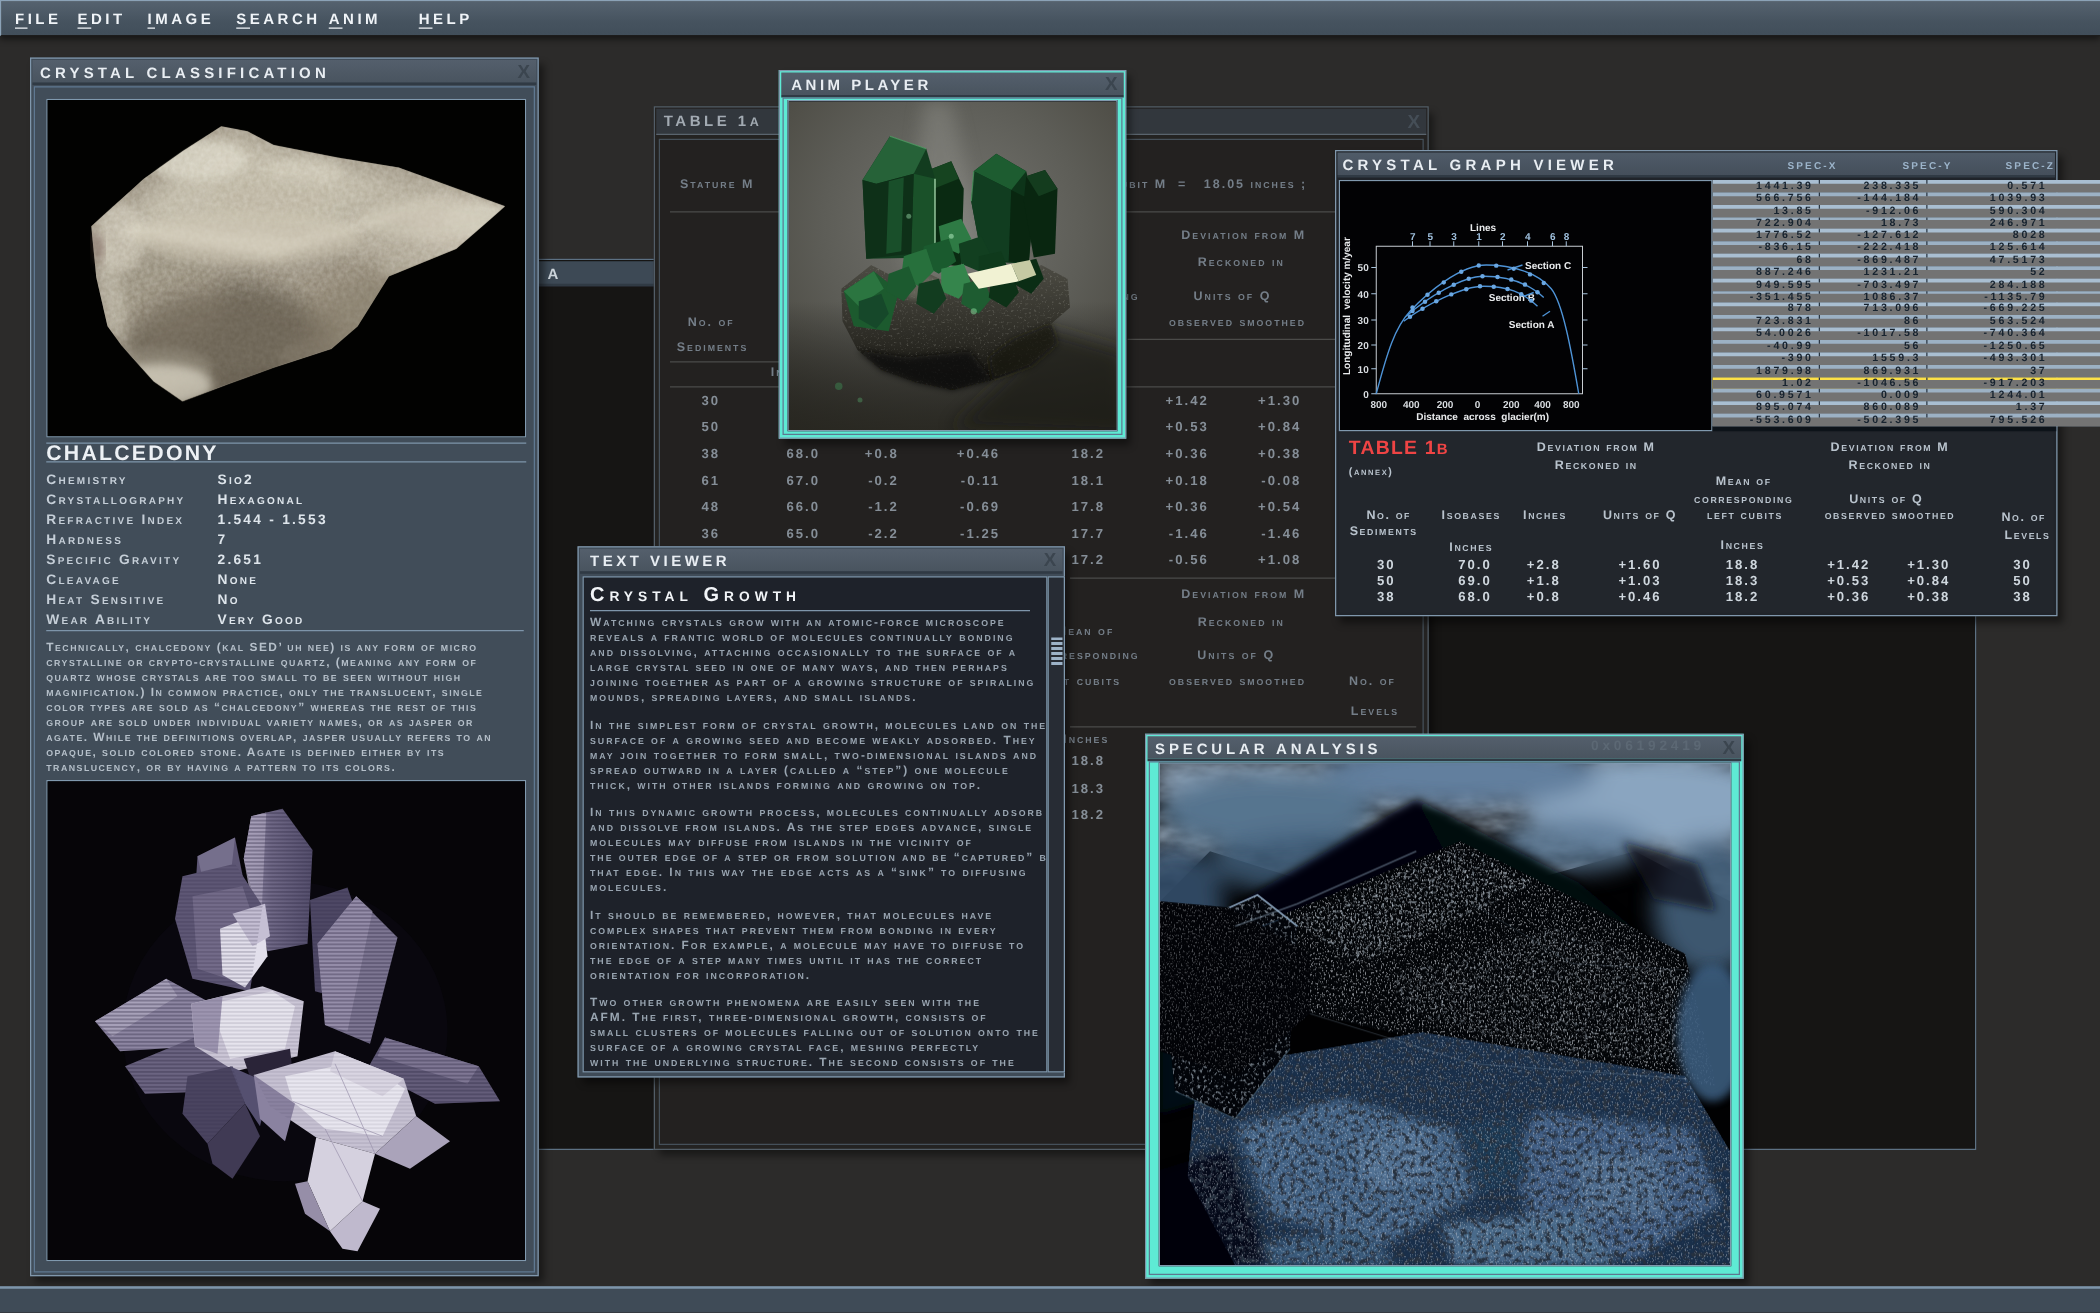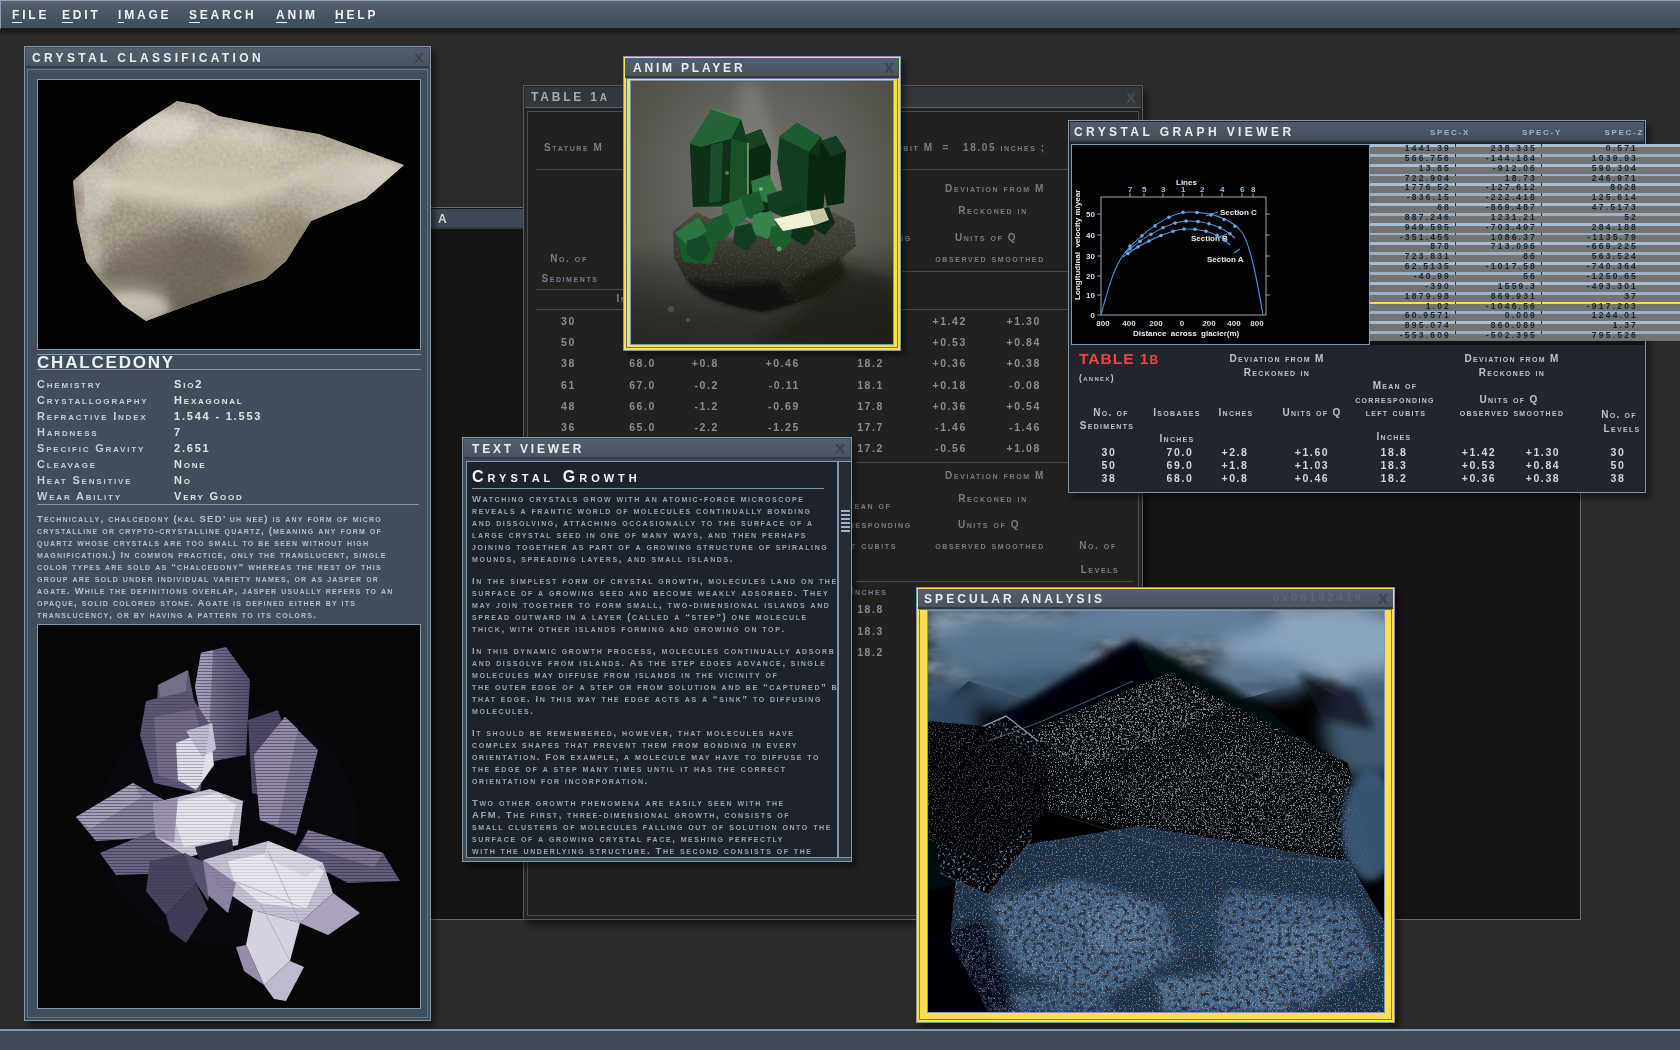--- a/index.html
+++ b/index.html
@@ -10,21 +10,21 @@
 
 #menubar { position:absolute; left:0; top:0; width:1680px; height:29px;
   box-shadow:0 3px 5px rgba(0,0,0,0.5);
   background:linear-gradient(#55626f,#46535f 60%,#414e5a);
   border-top:1px solid #8ba2b7; border-left:1px solid #8ba2b7; border-bottom:1px solid #1c1c1c;
   color:#f0f4f8; font-size:12px; letter-spacing:2.8px; }
 #menubar span { position:absolute; top:7px; }
 #menubar u { text-decoration:none; border-bottom:1.5px solid #f0f4f8; padding-bottom:0px; }
 
 
-.win { position:absolute; background:#fde047; border:1px solid #8097ac;
+.win { position:absolute; background:#5eead4; border:1px solid #8097ac;
   box-shadow:4px 5px 6px rgba(0,0,0,0.45); }
 .tb { position:absolute; left:1px; right:1px; top:1px; height:20px;
   background:linear-gradient(#545f6c,#49545f); color:#e8edf2; font-size:12px;
   letter-spacing:2.8px; line-height:20px; padding-left:8px;
   border-bottom:2px solid #303a44; white-space:nowrap; overflow:hidden; }
 .x { position:absolute; top:2px; right:6px; color:#3b454f; font-size:15px; letter-spacing:0; }
 .panel { position:absolute; border:1px solid #8099ae; background:#000; overflow:hidden; }
 .frame { position:absolute; left:2px; right:2px; top:22px; bottom:2px; border:1px solid #5f7891; pointer-events:none; }
 
 
@@ -349,21 +349,21 @@
         <div class="c1">878</div>
         <div class="c2">713.096</div>
         <div class="c3">-669.225</div>
       </div>
 <div class="sr" style="background:#9cb1c4">
         <div class="c1">723.831</div>
         <div class="c2">86</div>
         <div class="c3">563.524</div>
       </div>
 <div class="sr" style="background:#a9bed1">
-        <div class="c1">62.5135</div>
+        <div class="c1">54.0026</div>
         <div class="c2">-1017.58</div>
         <div class="c3">-740.364</div>
       </div>
 <div class="sr" style="background:#9cb1c4">
         <div class="c1">-40.99</div>
         <div class="c2">56</div>
         <div class="c3">-1250.65</div>
       </div>
 <div class="sr" style="background:#a9bed1">
         <div class="c1">-390</div>
@@ -830,16 +830,16 @@
 <path d="M250,112 L330,160 L420,165" stroke-width="0.7" opacity="0.5"></path>
 </g>
 </svg></div>
 </div>
 
 <div id="menubar">
   <span style="left:11px"><u>F</u>ILE</span>
   <span style="left:61px"><u>E</u>DIT</span>
   <span style="left:117px"><u>I</u>MAGE</span>
   <span style="left:188px"><u>S</u>EARCH</span>
-  <span style="left:275px"><u>A</u>NIM</span>
+  <span style="left:262px"><u>A</u>NIM</span>
   <span style="left:334px"><u>H</u>ELP</span>
 </div>
 <div id="taskbar"></div>
 
 </body></html>

